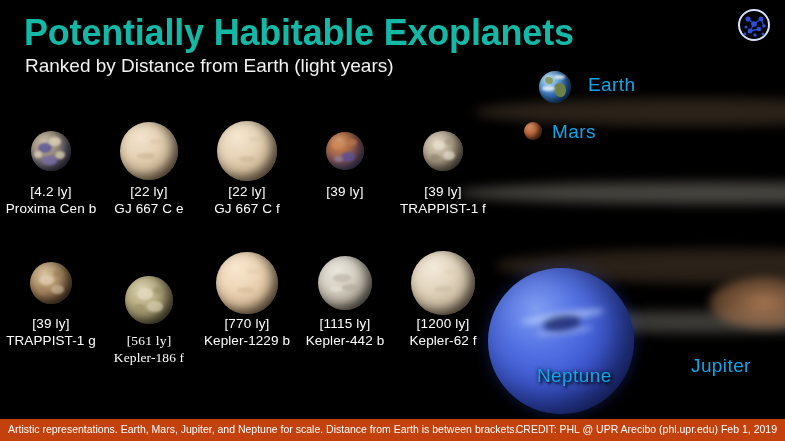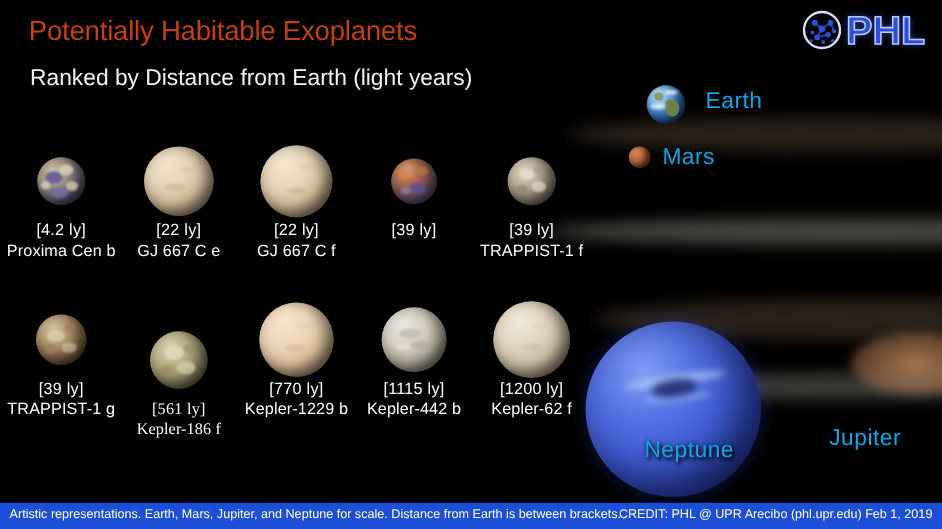--- a/index.html
+++ b/index.html
@@ -157,23 +157,23 @@
   }
   #label-earth   { left: 588px; top: 74px;  font-size: 19px; }
   #label-mars    { left: 552px; top: 121px; font-size: 19px; }
   #label-neptune { left: 524px; top: 365px; font-size: 19px; padding-left: 13px; }
   #label-jupiter { left: 679px; top: 355px; font-size: 19px; margin-left: 12px; }
 
   
   #title {
     position: absolute;
     left: 24px; top: 12px;
-    color: #c2410c;
-    font-size: 23px;
-    font-weight: normal;
+    color: #14b8a6;
+    font-size: 36px;
+    font-weight: bold;
     letter-spacing: -0.2px;
     white-space: nowrap;
     text-shadow: 0 1px 3px rgba(0,0,0,0.9);
   }
   #subtitle {
     position: absolute;
     left: 25px; top: 55px;
     color: #f2f2f2;
     font-size: 19px;
     white-space: nowrap;
@@ -237,21 +237,21 @@
     letter-spacing: 0.1px;
     white-space: nowrap;
   }
 
   
   #footer {
     position: absolute;
     left: 0; bottom: 0;
     width: 785px;
     height: 22px;
-    background: #1d4ed8;
+    background: #c2410c;
   }
   #footer-note {
     position: absolute;
     left: 8px; top: 4px;
     color: #ffffff;
     font-size: 10.5px;
     white-space: nowrap;
   }
   #footer-credit {
     position: absolute;
@@ -313,21 +313,20 @@
         <circle cx="24" cy="11" r="2.4"></circle>
         <circle cx="13" cy="23" r="2.5"></circle>
         <circle cx="22" cy="21" r="2.3"></circle>
         <circle cx="27" cy="18" r="1.8"></circle>
         <circle cx="9" cy="19" r="1.6"></circle>
         <circle cx="18" cy="27" r="1.7"></circle>
         <circle cx="26" cy="26" r="1.5"></circle>
         <circle cx="8" cy="26" r="1.4"></circle>
       </g>
     </svg>
-    <span class="wordmark">PHL</span>
   </div>
 
   <div id="planet-grid">
       <div class="planet-cell" style="left: 2px; top: 118px;">
         <div class="planet-sphere-wrap">
           <div class="sphere" style="width: 40px; height: 40px; background: radial-gradient(circle at 32% 26%, rgb(201, 189, 168) 0%, rgb(169, 154, 132) 30%, rgb(111, 106, 120) 58%, rgb(63, 58, 82) 84%, rgb(21, 19, 31) 100%);">
             <div class="speck" style="left: 18%; top: 30%; width: 34%; height: 24%; background: rgba(92, 86, 150, 0.85);"></div>
             <div class="speck" style="left: 46%; top: 16%; width: 30%; height: 22%; background: rgba(214, 203, 180, 0.9);"></div>
             <div class="speck" style="left: 28%; top: 62%; width: 36%; height: 22%; background: rgba(120, 108, 170, 0.8);"></div>
             <div class="speck" style="left: 60%; top: 50%; width: 24%; height: 20%; background: rgba(206, 196, 172, 0.85);"></div>

